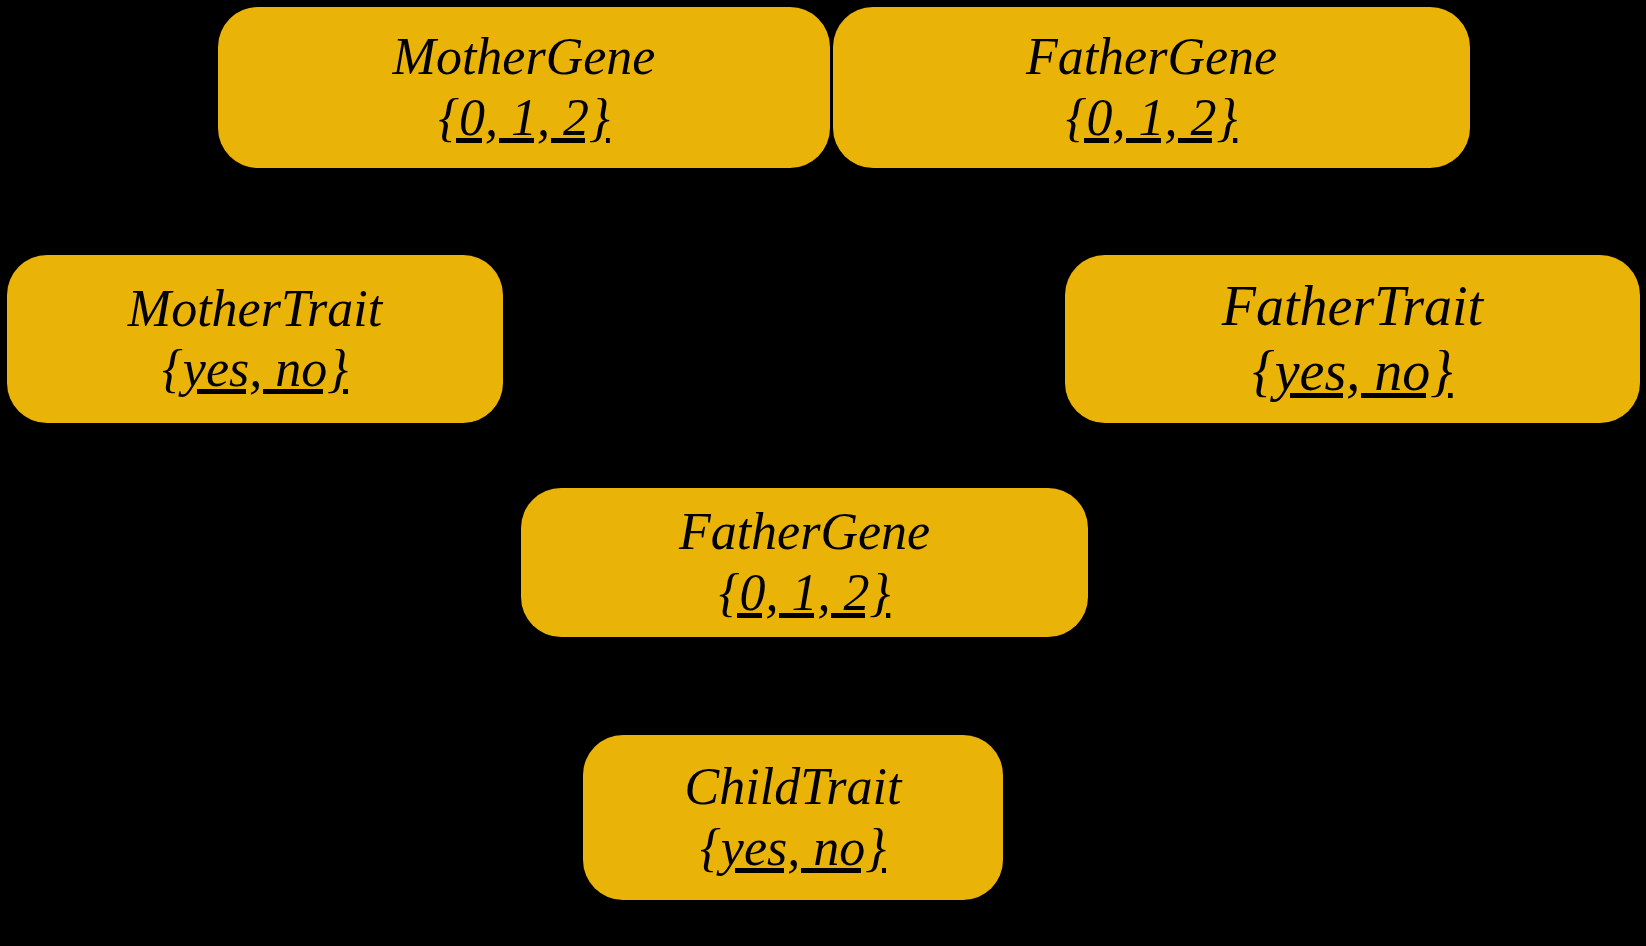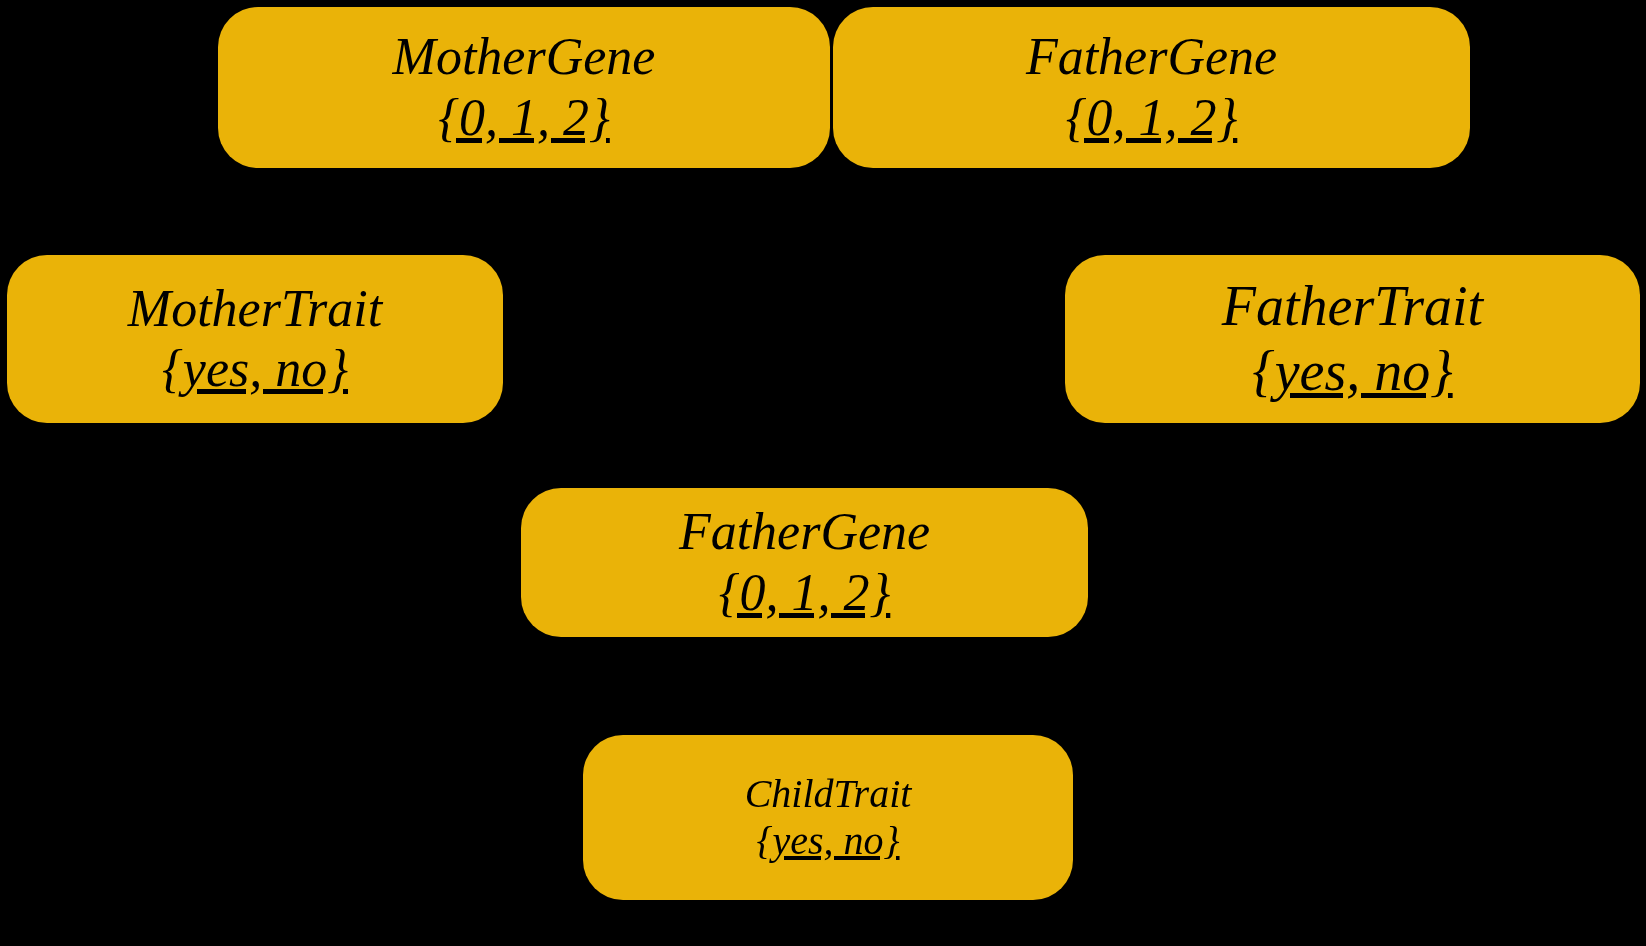--- a/index.html
+++ b/index.html
@@ -58,22 +58,22 @@
   }
   #node-father-trait {
     left: 1065px; top: 255px; width: 575px; height: 168px;
     font-size: 56px;
   }
   #node-child-gene {
     left: 521px; top: 488px; width: 567px; height: 149px;
     font-size: 52px;
   }
   #node-child-trait {
-    left: 583px; top: 735px; width: 490px; height: 165px;
-    font-size: 40px;
+    left: 583px; top: 735px; width: 420px; height: 165px;
+    font-size: 52px;
   }
 </style>
 </head>
 <body>
 
 <div id="canvas">
 
   <div class="node" id="node-mother-gene">
     <span class="node-name">MotherGene</span>
     <span class="node-domain">{0, 1, 2}</span>

